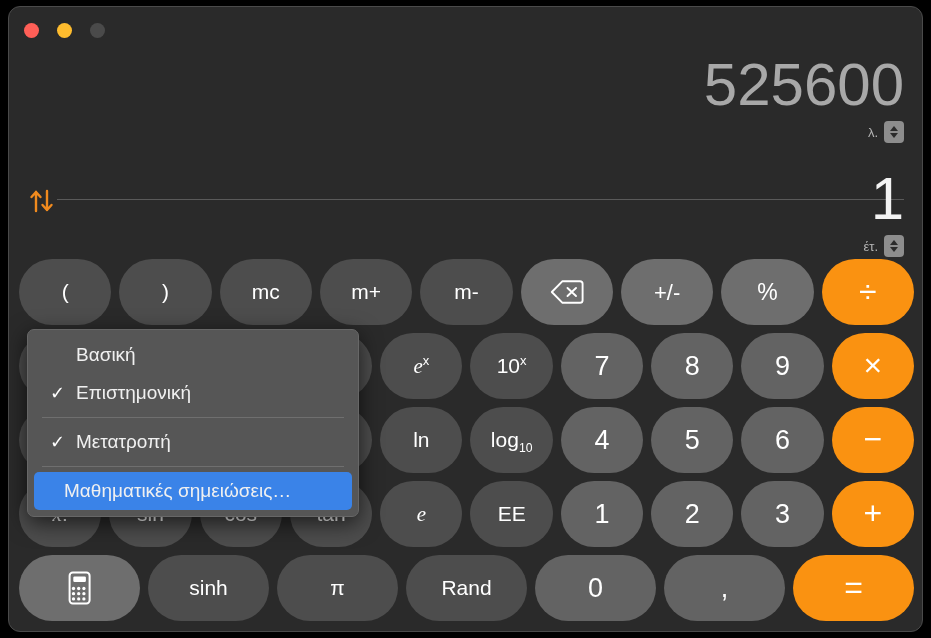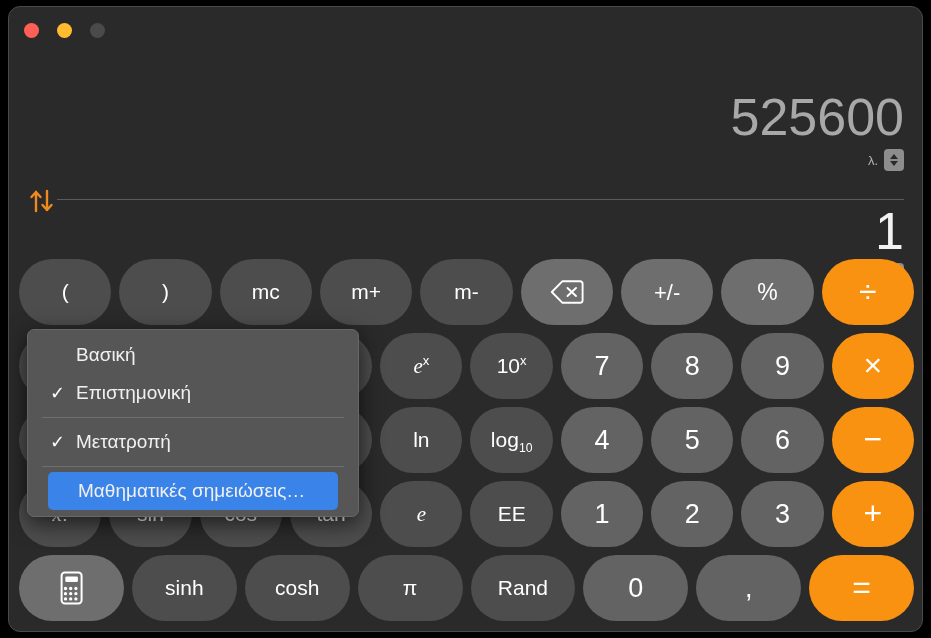--- a/index.html
+++ b/index.html
@@ -34,25 +34,24 @@
   .light.zoom     { left: 81px;  background: #4a4a4a; }
 
   
   #display {
     position: absolute; left: 0; top: 40px;
     width: 100%; height: 212px;
   }
   .conv-row { position: absolute; right: 18px; }
   .conv-value {
     text-align: right;
-    font-size: 52px;
+    font-size: 60px;
     font-weight: 300;
     letter-spacing: 0px;
     line-height: 1;
-    margin-top: 36px;
   }
   .conv-value.dim    { color: #a8a8a8; }
   .conv-value.bright { color: #f2f2f2; }
   .unit-line {
     display: flex; align-items: center; justify-content: flex-end;
     gap: 6px; margin-top: 6px;
   }
   .unit-label {
     font-size: 13px; color: #b4b4b4;
   }
@@ -144,21 +143,21 @@
     white-space: nowrap;
   }
   .mitem .chk {
     width: 26px;
     flex: 0 0 26px;
     font-size: 18px;
     color: #ffffff;
   }
   .mitem.sel {
     background: #3a83e8;
-    margin: 0 20px;
+    margin: 0 6px;
     border-radius: 5px;
     padding-left: 4px;
   }
   .msep {
     height: 1px;
     background: #6f6f6f;
     margin: 5px 14px;
   }
 </style>
 </head>
@@ -346,23 +345,20 @@
             <circle cx="17.9" cy="22.7" r="1.65" fill="#ffffff"></circle>
             <circle cx="7.5" cy="27.9" r="1.65" fill="#ffffff"></circle>
             <circle cx="12.7" cy="27.9" r="1.65" fill="#ffffff"></circle>
             <circle cx="17.9" cy="27.9" r="1.65" fill="#ffffff"></circle>
           </svg>
         </div>
         <div class="key fn">
           <span>sinh</span>
         </div>
         <div class="key fn">
-          <span>cosh</span>
-        </div>
-        <div class="key fn">
           <span>π</span>
         </div>
         <div class="key fn">
           <span>Rand</span>
         </div>
         <div class="key digit">
           <span>0</span>
         </div>
         <div class="key digit">
           <span>,</span>

